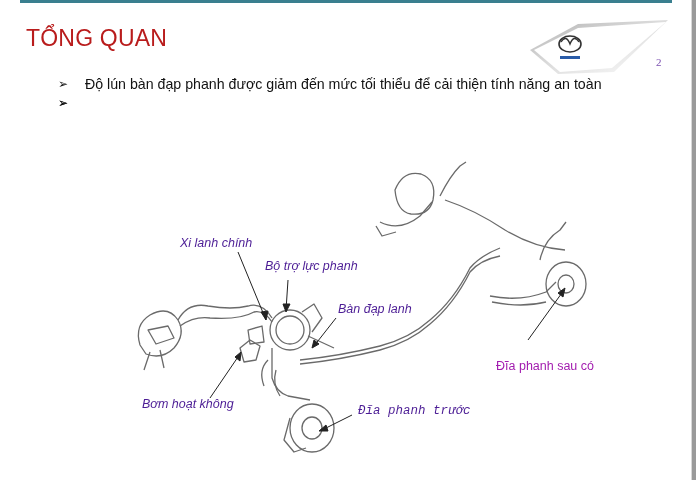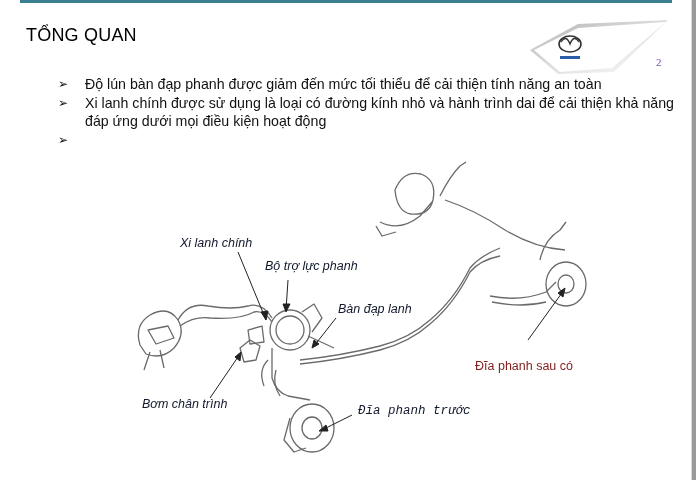--- a/index.html
+++ b/index.html
@@ -1,28 +1,28 @@
 <!DOCTYPE html>
 <html><head>
 <meta charset="utf-8">
 <style>
   html, body { margin:0; padding:0; }
   body { width:696px; height:480px; position:relative; overflow:hidden; background:#ffffff; font-family:"Liberation Sans", sans-serif; }
   .top-rule { position:absolute; left:20px; top:0; width:652px; height:3px; background:#3a7f8f; }
   .right-border { position:absolute; right:0; top:0; width:4px; height:480px; background:#9a9a9a; }
   .right-border-inner { position:absolute; right:4px; top:0; width:1px; height:480px; background:#d8d8d8; }
-  .title { position:absolute; left:26px; top:25px; font-size:18px; color:#000000; letter-spacing:0.2px; }
+  .title { position:absolute; left:26px; top:25px; font-size:23px; color:#b91c1c; letter-spacing:0.2px; }
   .logo-card { position:absolute; left:528px; top:20px; width:140px; height:56px; }
   .page-num { position:absolute; left:656px; top:56px; font-size:11px; color:#7b4fb0; font-family:"Liberation Serif", serif; }
   .bullets { position:absolute; left:58px; top:75px; width:620px; margin:0; padding:0; list-style:none; font-size:14.2px; color:#111; line-height:18.5px; }
   .bullets li { position:relative; padding-left:27px; }
   .bullets .arrow { position:absolute; left:0; top:0; font-size:12px; }
   .diagram { position:absolute; left:0; top:150px; width:696px; height:330px; }
-  .label { position:absolute; font-size:12.5px; font-style:italic; color:#0f172a; white-space:nowrap;text-align:center; }
-  .label-plain { position:absolute; font-size:12.5px; color:#7f1d1d; text-align:left; line-height:19px; }
+  .label { position:absolute; font-size:12.5px; font-style:italic; color:#4c1d95; white-space:nowrap;text-align:center; }
+  .label-plain { position:absolute; font-size:12.5px; color:#a21caf; text-align:center; line-height:19px; }
 </style>
 </head>
 <body>
 
 <div class="top-rule"></div>
 <div class="right-border-inner"></div>
 <div class="right-border"></div>
 
 <div class="title">TỔNG QUAN</div>
 
@@ -41,21 +41,20 @@
 </svg>
 <div class="page-num">2</div>
 
 <ul class="bullets">
   <li>
     <span class="arrow">➢</span>
     <span>Độ lún bàn đạp phanh được giảm đến mức tối thiểu để cải thiện tính năng an toàn</span>
   </li>
   <li>
     <span class="arrow">➢</span>
-    <span>Xi lanh chính được sử dụng là loại có đường kính nhỏ và hành trình dai để cải thiện khả năng đáp ứng dưới mọi điều kiện hoạt động</span>
   </li>
   <li>
     <span class="arrow">➢</span>
   </li>
 </ul>
 
 <svg class="diagram" viewBox="0 150 696 330">
   <g fill="none" stroke="#6a6a6a" stroke-width="1.3" stroke-linejoin="round">
 
     <path d="M140,345 q-6,-20 10,-30 q18,-10 28,5 q8,14 -4,28 q-12,12 -28,6 z"></path>
@@ -109,17 +108,17 @@
     <line x1="352" y1="415" x2="322" y2="430"></line>
     <polygon points="319,431 326,425 328,431"></polygon>
     <line x1="528" y1="340" x2="564" y2="290"></line>
     <polygon points="565,288 563,297 558,293"></polygon>
   </g>
 </svg>
 
 <div class="label" style="left:180px;top:236px;">Xi lanh chính</div>
 <div class="label" style="left:265px;top:259px;">Bộ trợ lực phanh</div>
 <div class="label" style="left:338px;top:302px;">Bàn đạp lanh</div>
-<div class="label" style="left:142px;top:397px;">Bơm chân trình</div>
+<div class="label" style="left:142px;top:397px;">Bơm hoạt không</div>
 <div class="label" style="left:358px;top:404px;font-family:Liberation Mono, monospace;">Đĩa phanh trước</div>
 <div class="label-plain" style="left:475px;top:357px;width:140px;">
   <div>Đĩa phanh sau có</div>
 </div>
 
 </body></html>

